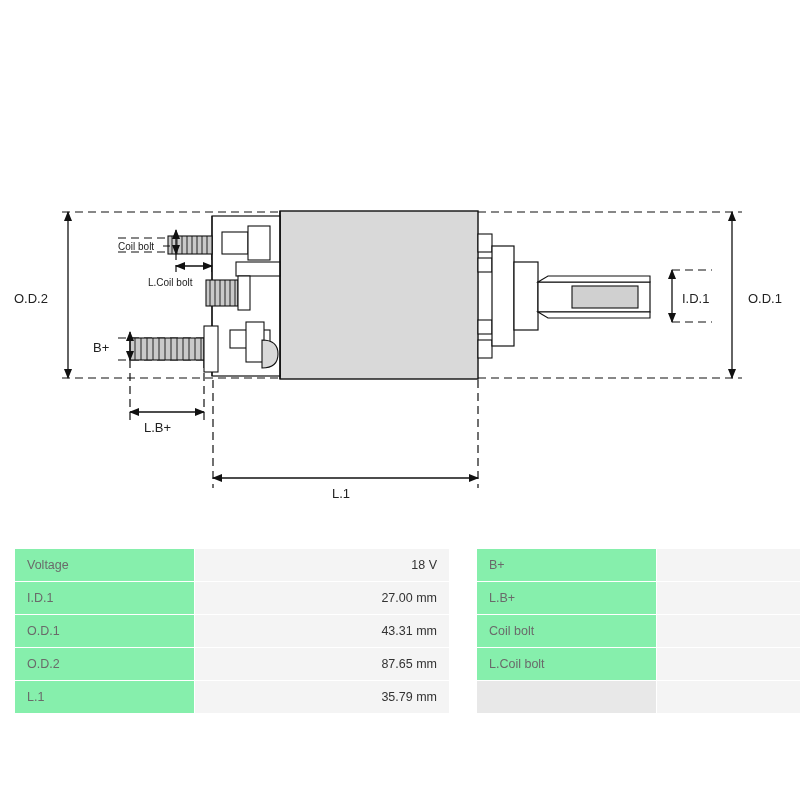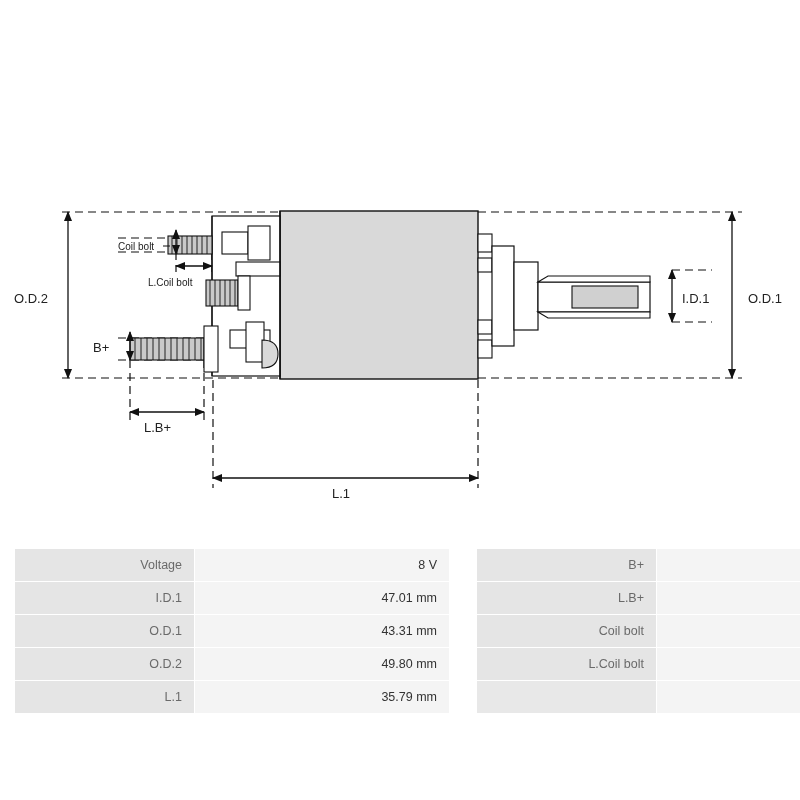--- a/index.html
+++ b/index.html
@@ -47,23 +47,22 @@
     table-layout: fixed;
   }
   table.specs td {
     height: 32px;
     border: 1px solid #ffffff;
     font-size: 12.5px;
     padding: 0 12px;
     vertical-align: middle;
   }
   td.key {
-    background: #e5e5e5;
+    background: #86efac;
     color: #6a6a6a;
-    text-align: right;
     width: 155px;
   }
   td.val {
     background: #f4f4f4;
     color: #333333;
     text-align: right;
     width: 230px;
   }
   td.spacer {
     background: #ffffff;
@@ -227,42 +226,42 @@
     <text class="dim-label" x="144" y="432">L.B+</text>
     <text class="dim-label" x="332" y="498">L.1</text>
   </svg>
 </div>
 
 <div id="specs-area">
   <table class="specs">
     <tbody>
       <tr>
         <td class="key">Voltage</td>
-        <td class="val">8 V</td>
+        <td class="val">18 V</td>
         <td class="spacer"></td>
         <td class="key">B+</td>
         <td class="val">M8x1.25 mm</td>
       </tr>
       <tr>
         <td class="key">I.D.1</td>
-        <td class="val">47.01 mm</td>
+        <td class="val">27.00 mm</td>
         <td class="spacer"></td>
         <td class="key">L.B+</td>
         <td class="val">18.10 mm</td>
       </tr>
       <tr>
         <td class="key">O.D.1</td>
         <td class="val">43.31 mm</td>
         <td class="spacer"></td>
         <td class="key">Coil bolt</td>
         <td class="val">M8x1.25 mm</td>
       </tr>
       <tr>
         <td class="key">O.D.2</td>
-        <td class="val">49.80 mm</td>
+        <td class="val">87.65 mm</td>
         <td class="spacer"></td>
         <td class="key">L.Coil bolt</td>
         <td class="val">12.90 mm</td>
       </tr>
       <tr>
         <td class="key">L.1</td>
         <td class="val">35.79 mm</td>
         <td class="spacer"></td>
         <td class="empty-key"></td>
         <td class="empty-val"></td>

